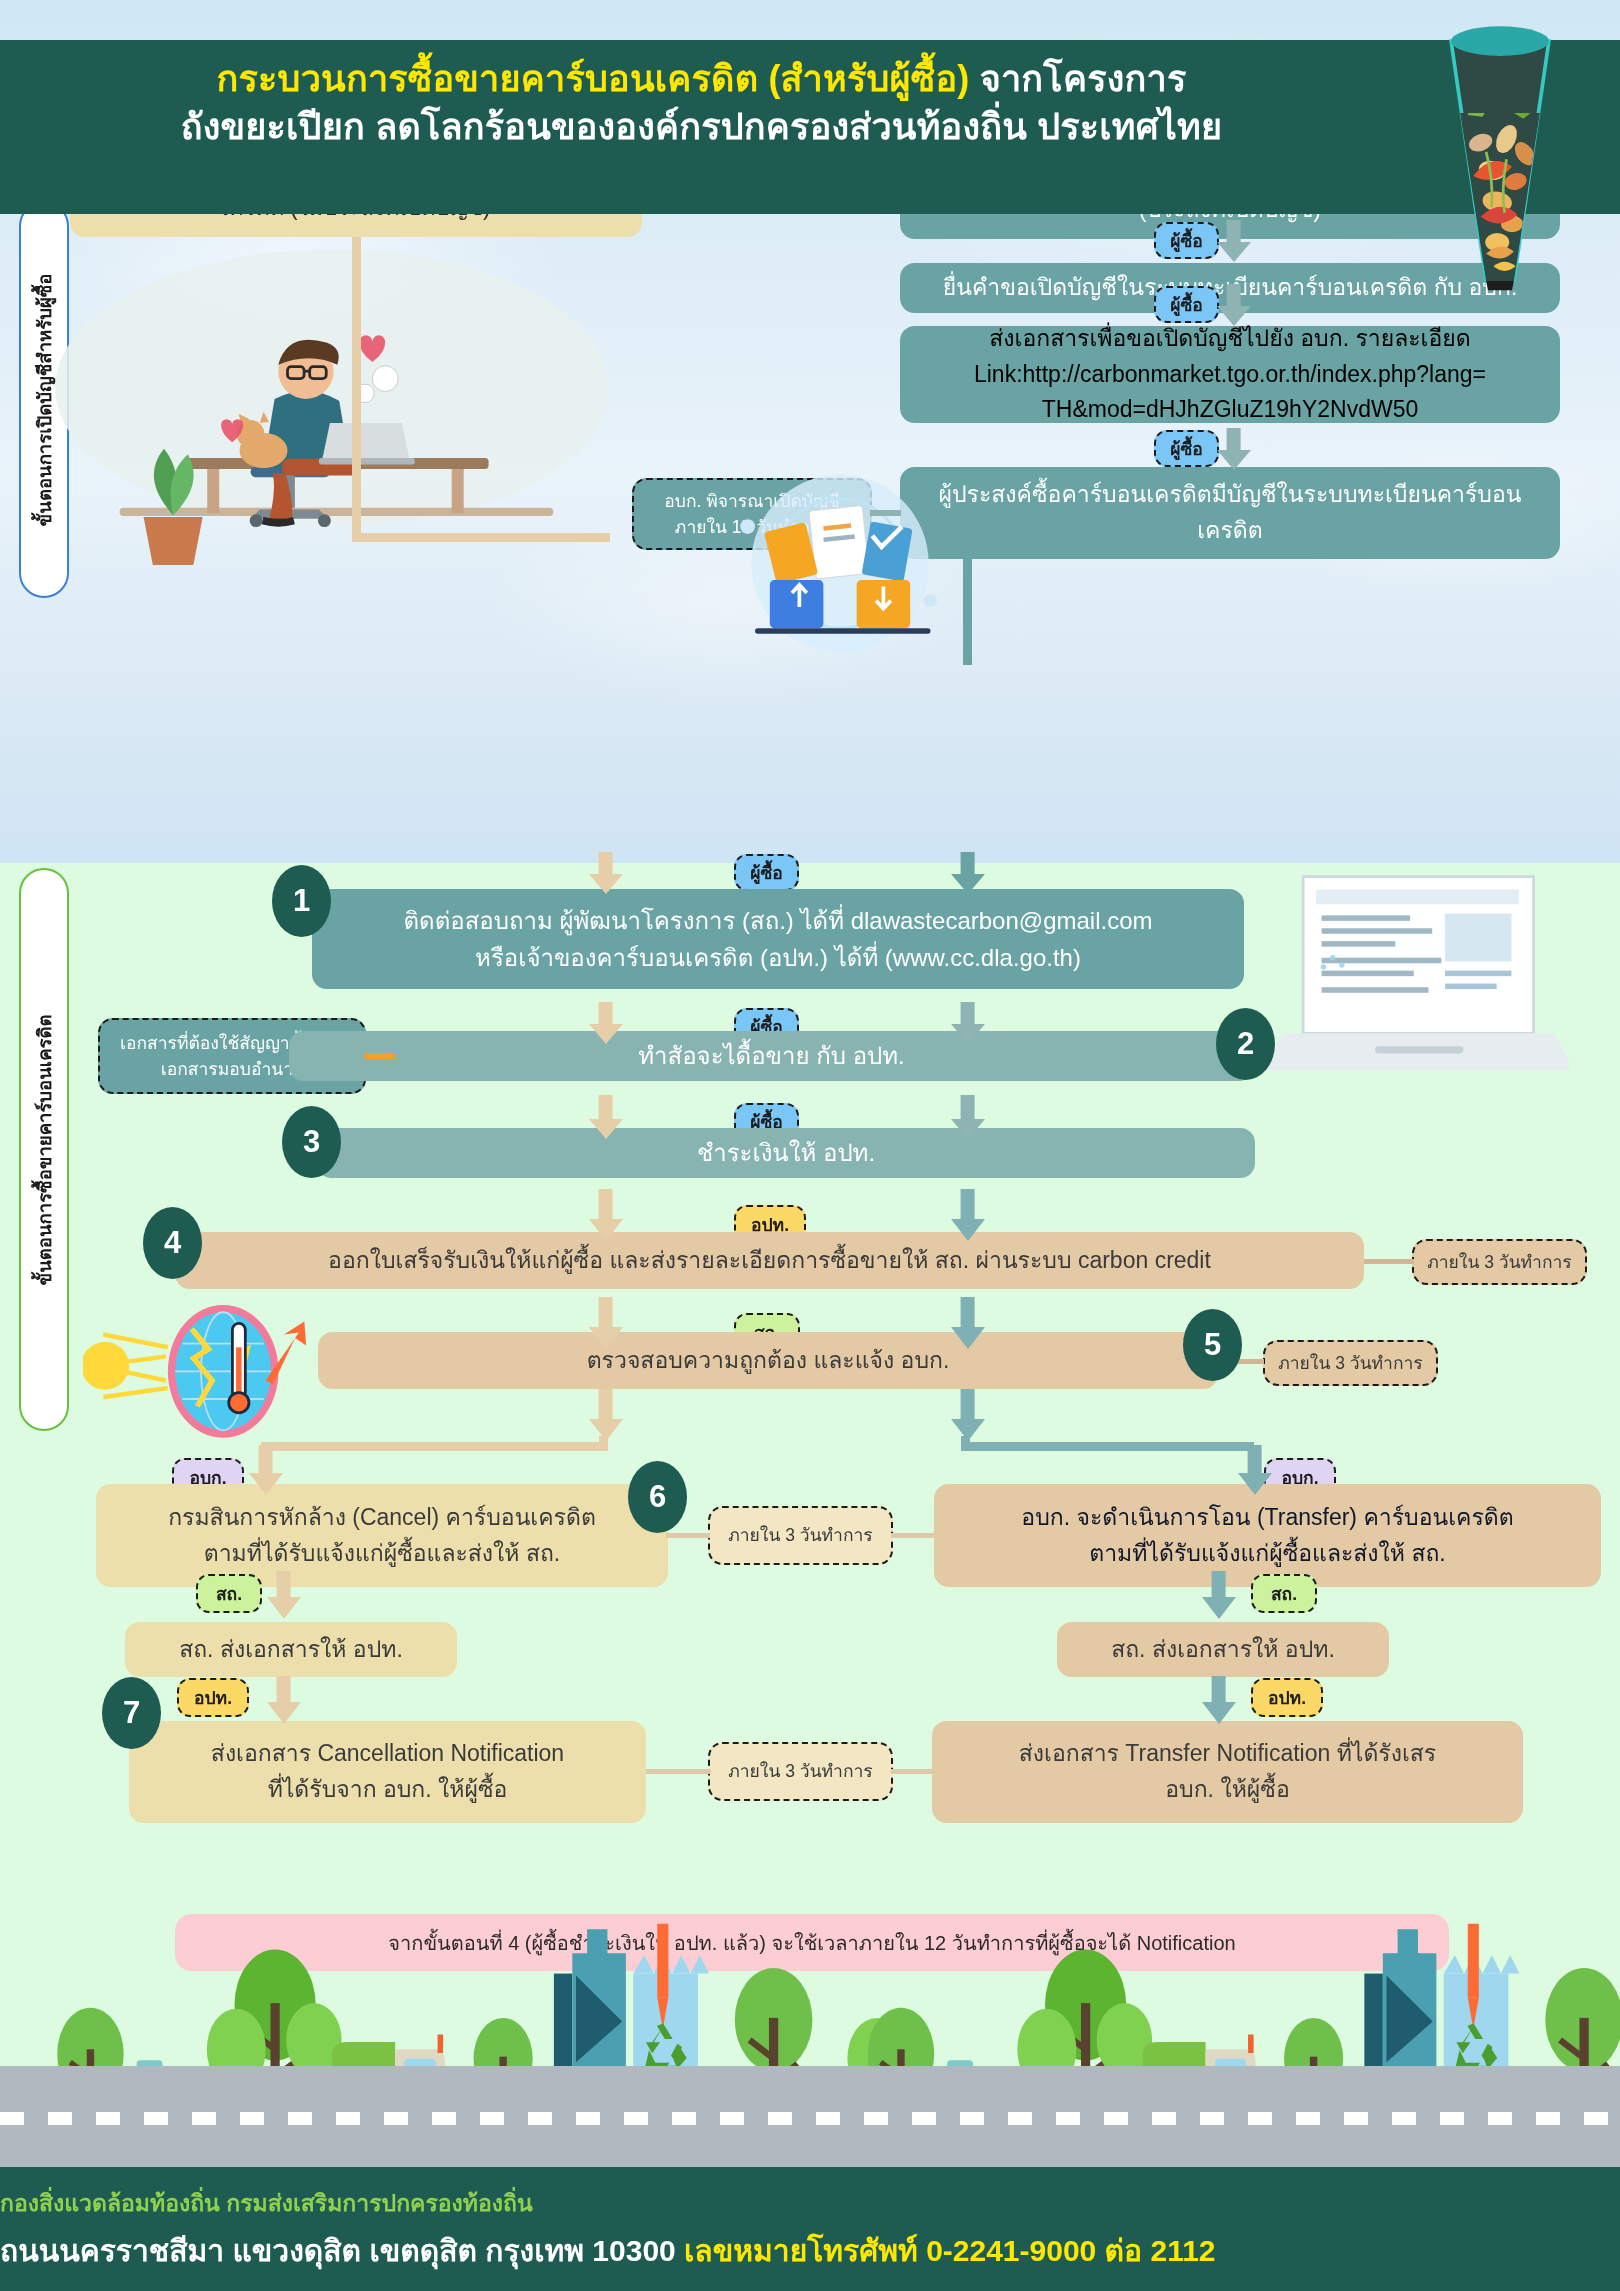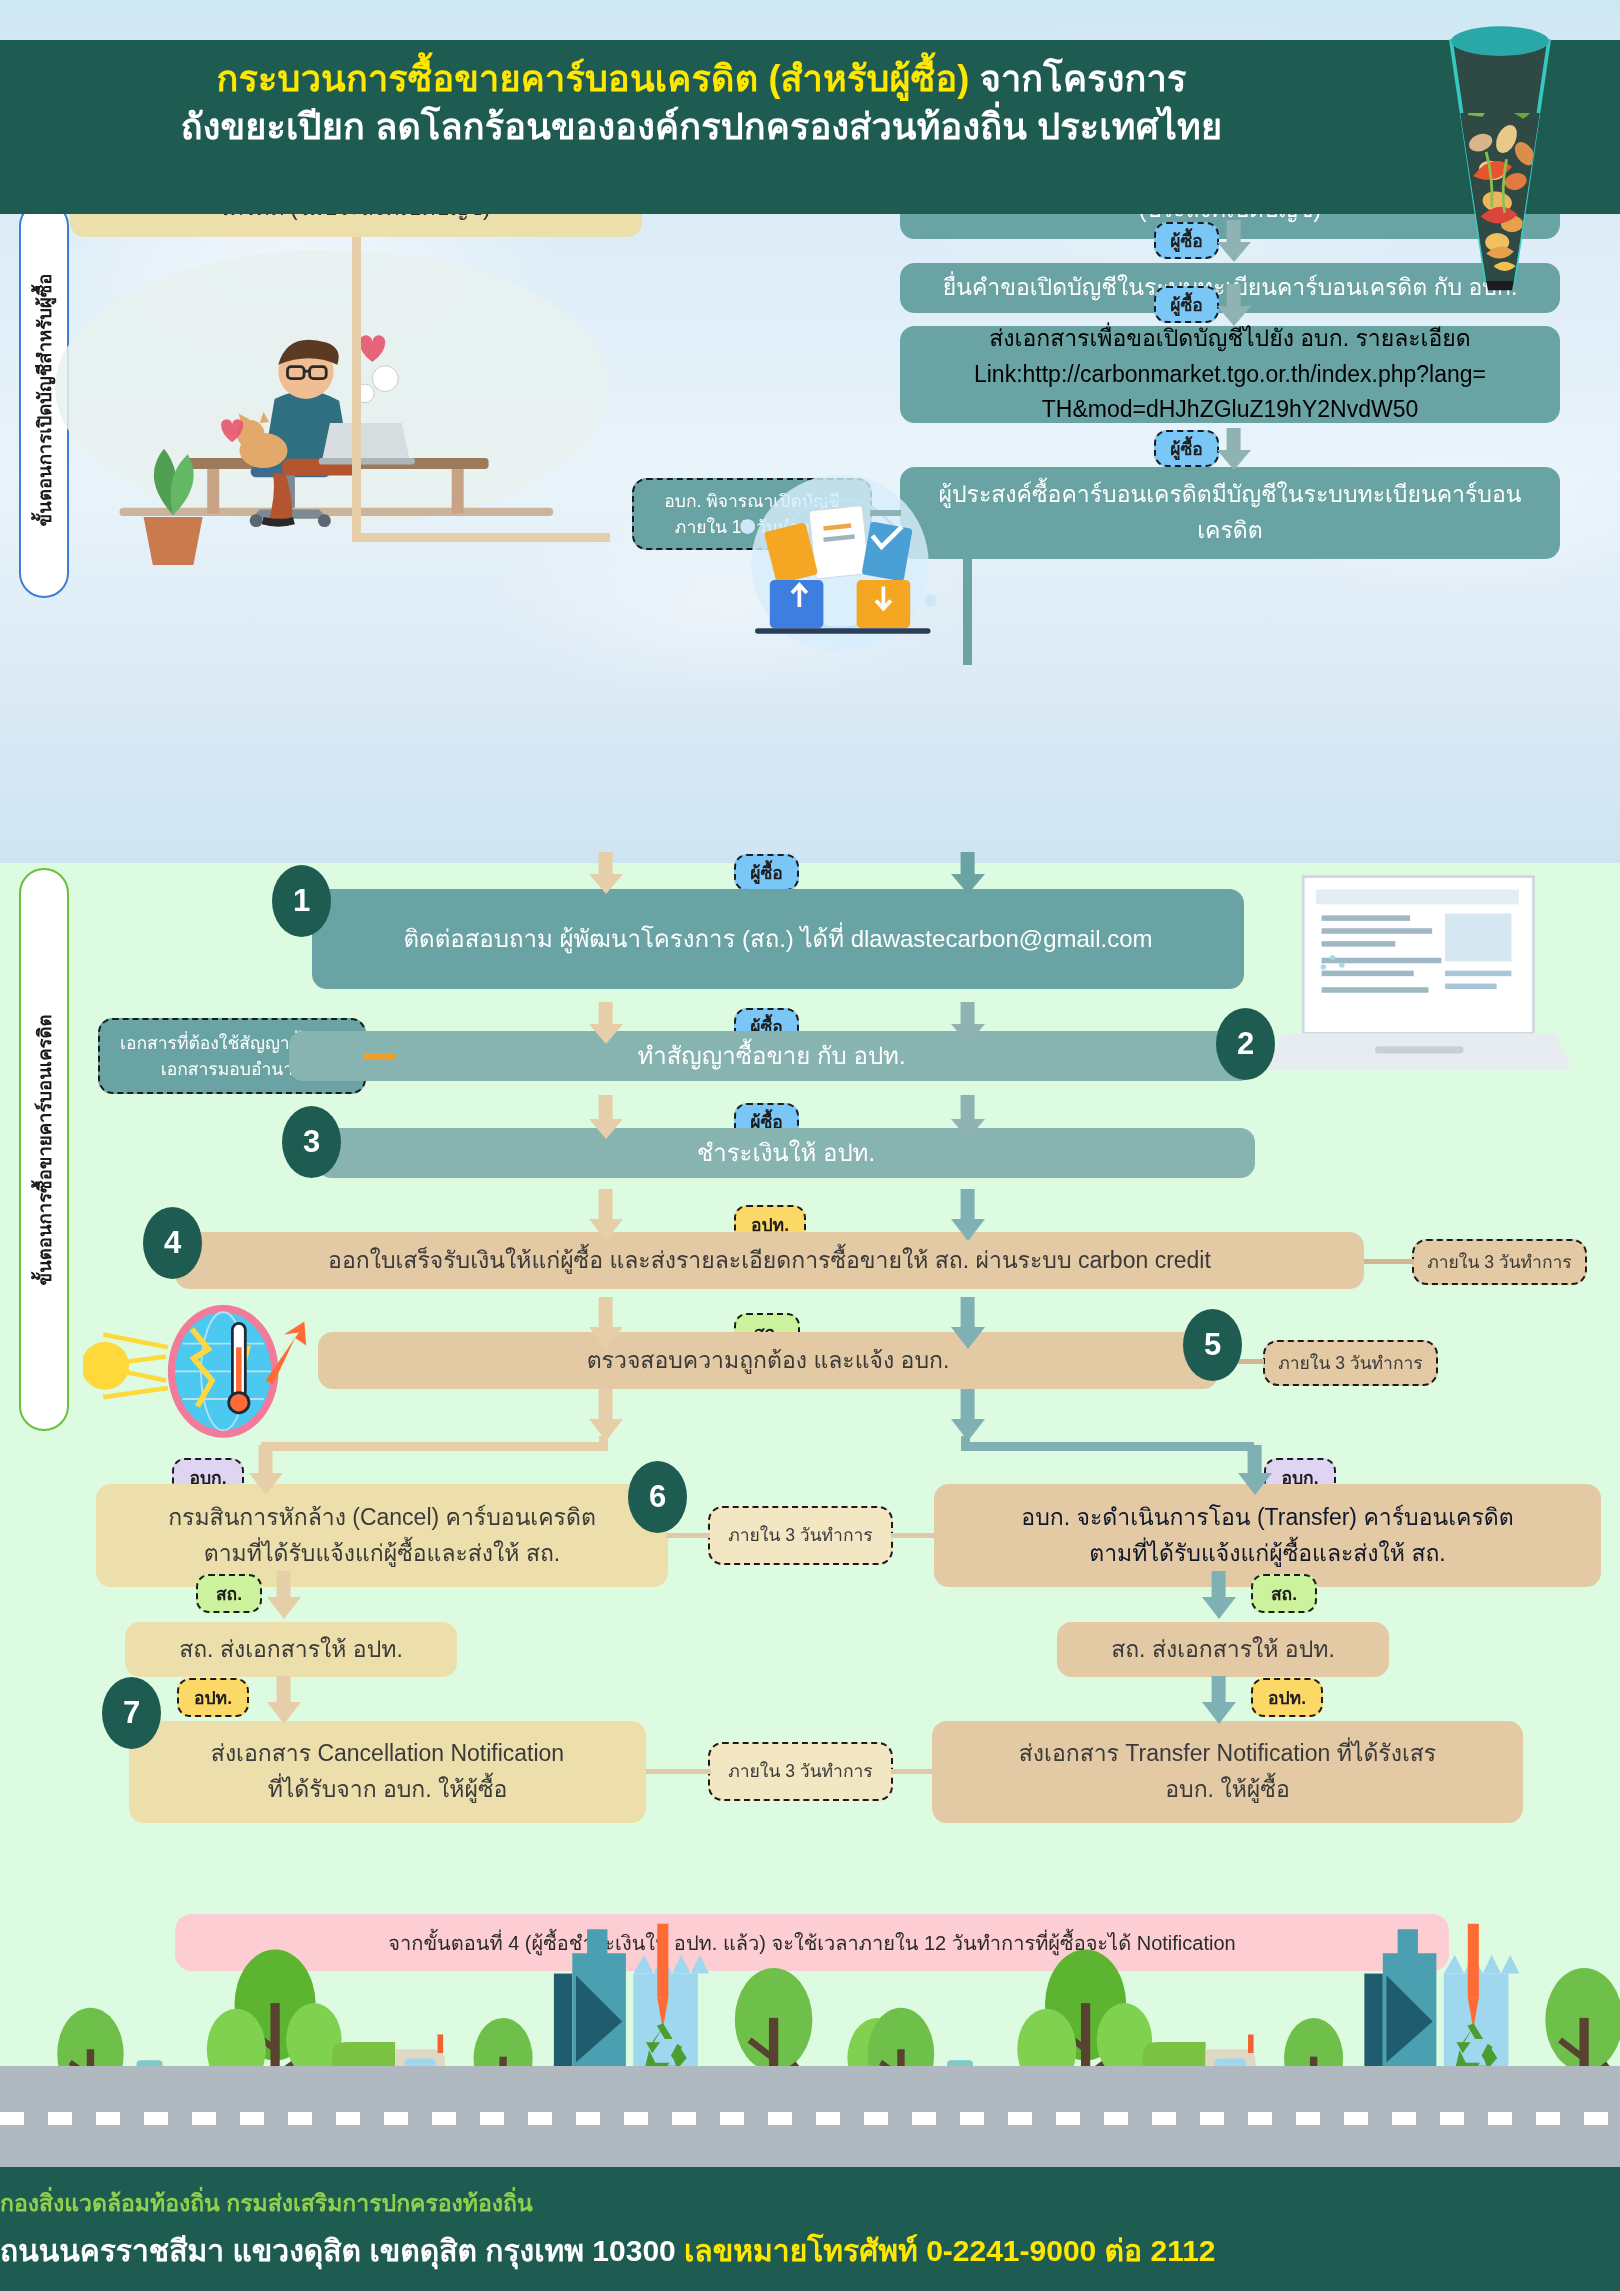--- a/index.html
+++ b/index.html
@@ -498,20 +498,21 @@
   <div class="arrow" style="left:949px;top:852px;width:37px;height:42px;">
     <div class="shaft" style="height:24px;background:#6aa3a3;"></div>
     <div class="head" style="top:22px;border-top:20px solid #6aa3a3;"></div>
   </div>
 
   <div class="stepnum" style="left:272px;top:865px;">
     <span>1</span>
   </div>
   <div class="box" style="left:312px;top:889px;width:932px;height:100px;background:#6aa3a3;color:#fff;font-size:24px;flex-direction:column;">
     <span>ติดต่อสอบถาม ผู้พัฒนาโครงการ (สถ.) ได้ที่ dlawastecarbon@gmail.com</span>
+    <span>หรือเจ้าของคาร์บอนเครดิต (อปท.) ได้ที่  (www.cc.dla.go.th)</span>
   </div>
 
   <div class="tag dashed" style="left:734px;top:1008px;width:65px;height:37px;background:#79c6f7;">
     <span>ผู้ซื้อ</span>
   </div>
   <div class="arrow" style="left:587px;top:1002px;width:37px;height:44px;">
     <div class="shaft" style="height:24px;background:#e6cfa8;"></div>
     <div class="head" style="top:22px;border-top:20px solid #e6cfa8;"></div>
   </div>
   <div class="arrow" style="left:949px;top:1002px;width:37px;height:44px;">
@@ -522,21 +523,21 @@
   <div class="dashbox" style="left:98px;top:1018px;width:268px;height:76px;background:#6aa3a3;color:#fff;font-size:17.5px;flex-direction:column;">
     <span>เอกสารที่ต้องใช้สัญญาซื้อขาย</span>
     <span>เอกสารมอบอำนาจ</span>
   </div>
   <div class="hline" style="left:364px;top:1053px;width:31px;height:5.5px;background:#f0a02a;"></div>
 
   <div class="stepnum" style="left:1216px;top:1008px;">
     <span>2</span>
   </div>
   <div class="box" style="left:289px;top:1031px;width:965px;height:50px;background:#87b3b0;color:#fff;font-size:24px;">
-    <span>ทำสัญญาซื้อขาย กับ อปท.</span>
+    <span>ทำสัอจะไดื้อขาย กับ อปท.</span>
   </div>
 
   <div class="tag dashed" style="left:734px;top:1103px;width:65px;height:37px;background:#79c6f7;">
     <span>ผู้ซื้อ</span>
   </div>
   <div class="arrow" style="left:587px;top:1095px;width:37px;height:46px;">
     <div class="shaft" style="height:26px;background:#e6cfa8;"></div>
     <div class="head" style="top:24px;border-top:20px solid #e6cfa8;"></div>
   </div>
   <div class="arrow" style="left:949px;top:1095px;width:37px;height:46px;">

